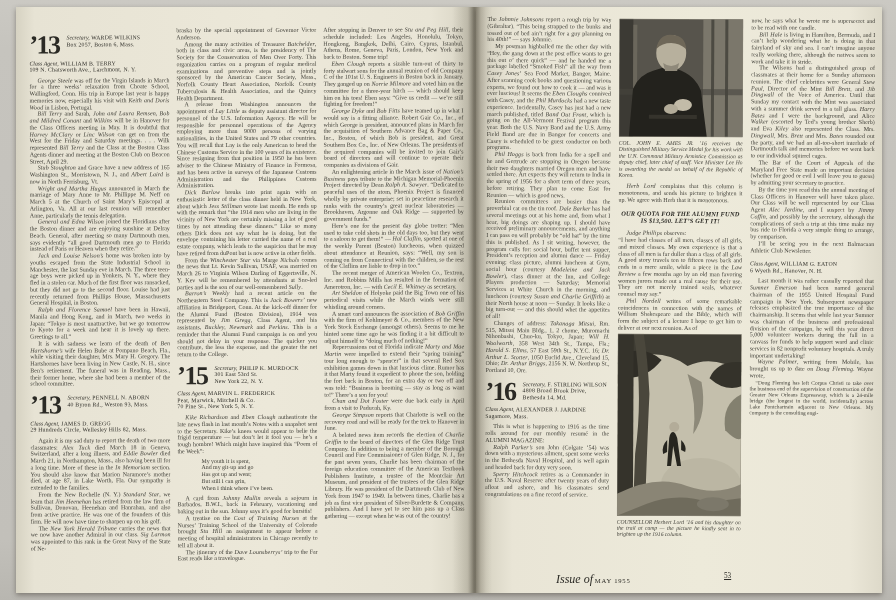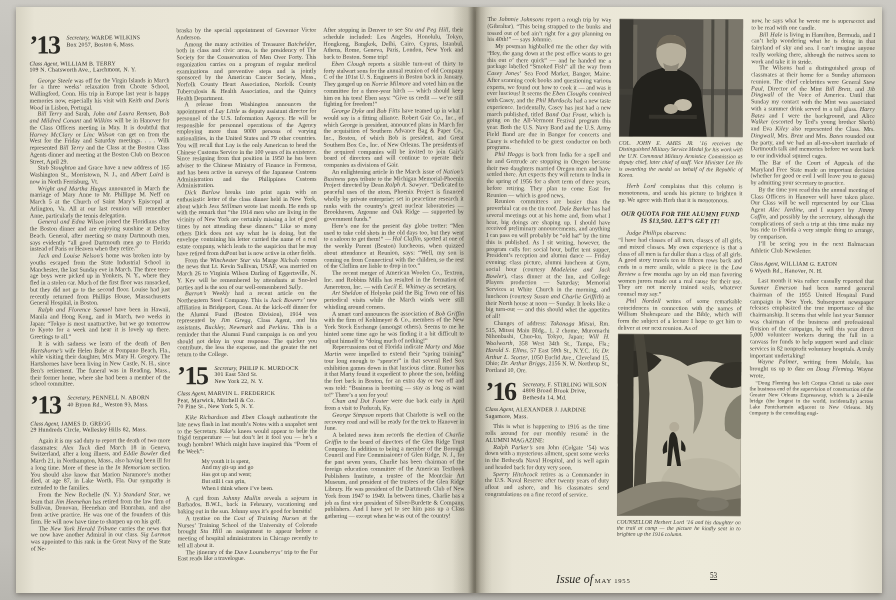--- a/index.html
+++ b/index.html
@@ -58,21 +58,21 @@
   figure.photo-block svg{display:block;width:100%;}
   .photo-caption{font-size:5.6px;line-height:6.4px;font-style:italic;text-align:justify;margin-top:3px;color:var(--ink);}
 
   
   .footer{position:absolute;bottom:9px;left:0;right:0;height:12px;font-size:7.2px;color:var(--ink-dark);}
   .pnum-left{position:absolute;left:256px;}
   .mag-title{position:absolute;right:10px;top:1px;font-size:6.6px;letter-spacing:1.7px;}
   .issue{position:absolute;left:80px;}
   .issue i{font-size:12px;}
   .issue-date{font-size:6.6px;letter-spacing:.8px;}
-  .pnum-right{position:absolute;left:234px;text-decoration:underline;}
+  .pnum-right{position:absolute;left:248px;text-decoration:underline;}
 </style>
 </head>
 <body>
 
 <div class="spread">
 
   <section class="page page-left">
     <div class="cols">
       <div class="col">
           <div class="sec-head">

